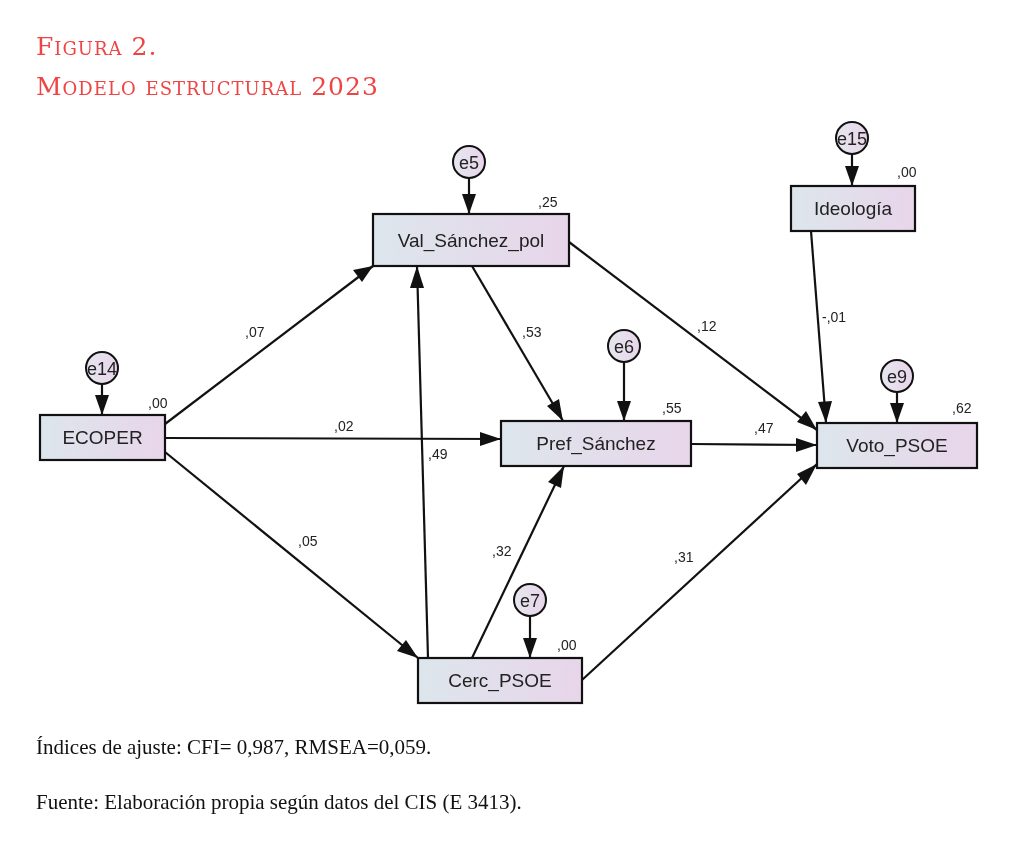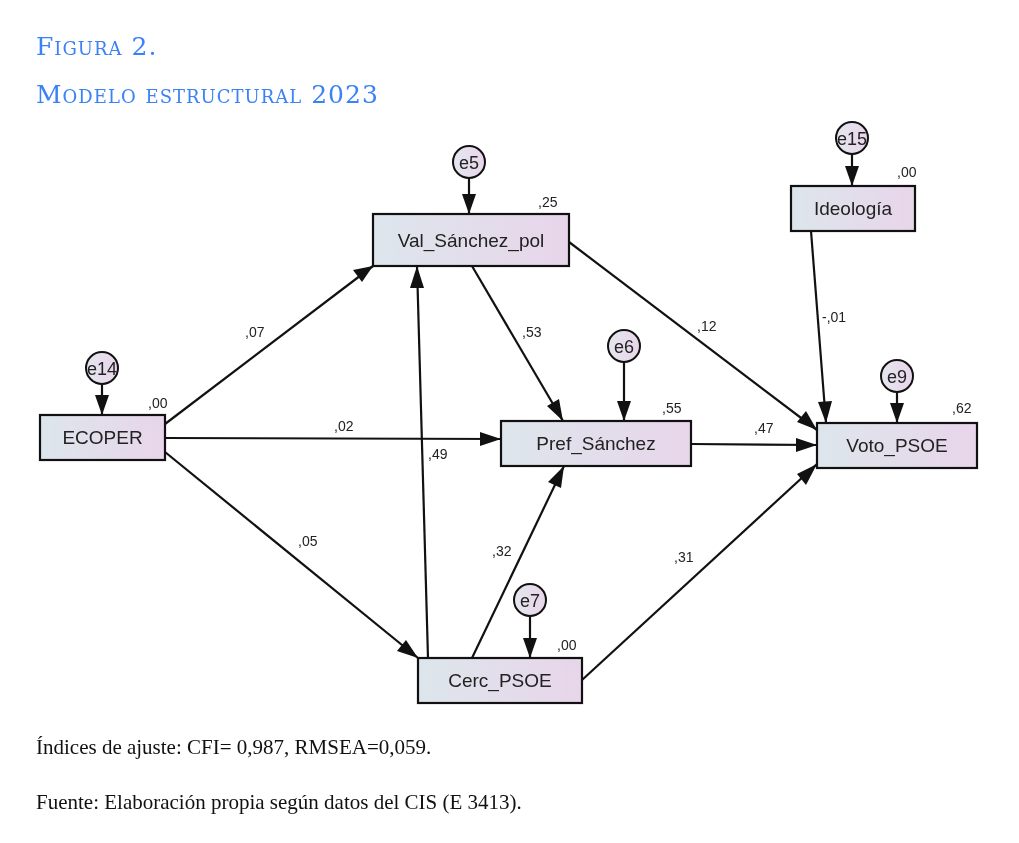--- a/index.html
+++ b/index.html
@@ -1,24 +1,24 @@
 <!DOCTYPE html>
 <html><head>
 <meta charset="utf-8">
 <style>
   html, body { margin: 0; padding: 0; background: #ffffff; }
   body { width: 1019px; height: 843px; position: relative; overflow: hidden; }
   .caption {
     position: absolute; left: 36px;
     font-family: "DejaVu Serif", "Liberation Serif", serif;
-    color: #3b82f6; font-variant: small-caps; letter-spacing: 1px;
+    color: #ef4444; font-variant: small-caps; letter-spacing: 1px;
     font-size: 25px; line-height: 30px;
   }
   #fig-label { top: 32px; }
-  #fig-title { top: 80px; }
+  #fig-title { top: 72px; }
   .note {
     position: absolute; left: 36px;
     font-family: "Liberation Serif", serif;
     color: #111; font-size: 21px; text-align: right;
   }
   #fit-note { top: 735px; }
   #source-note { top: 790px; }
   svg#diagram { position: absolute; left: 0; top: 0; }
   .node-label { font-family: "Liberation Sans", sans-serif; font-size: 19px; fill: #222; }
   .err-label { font-family: "Liberation Sans", sans-serif; font-size: 18px; fill: #222; }

